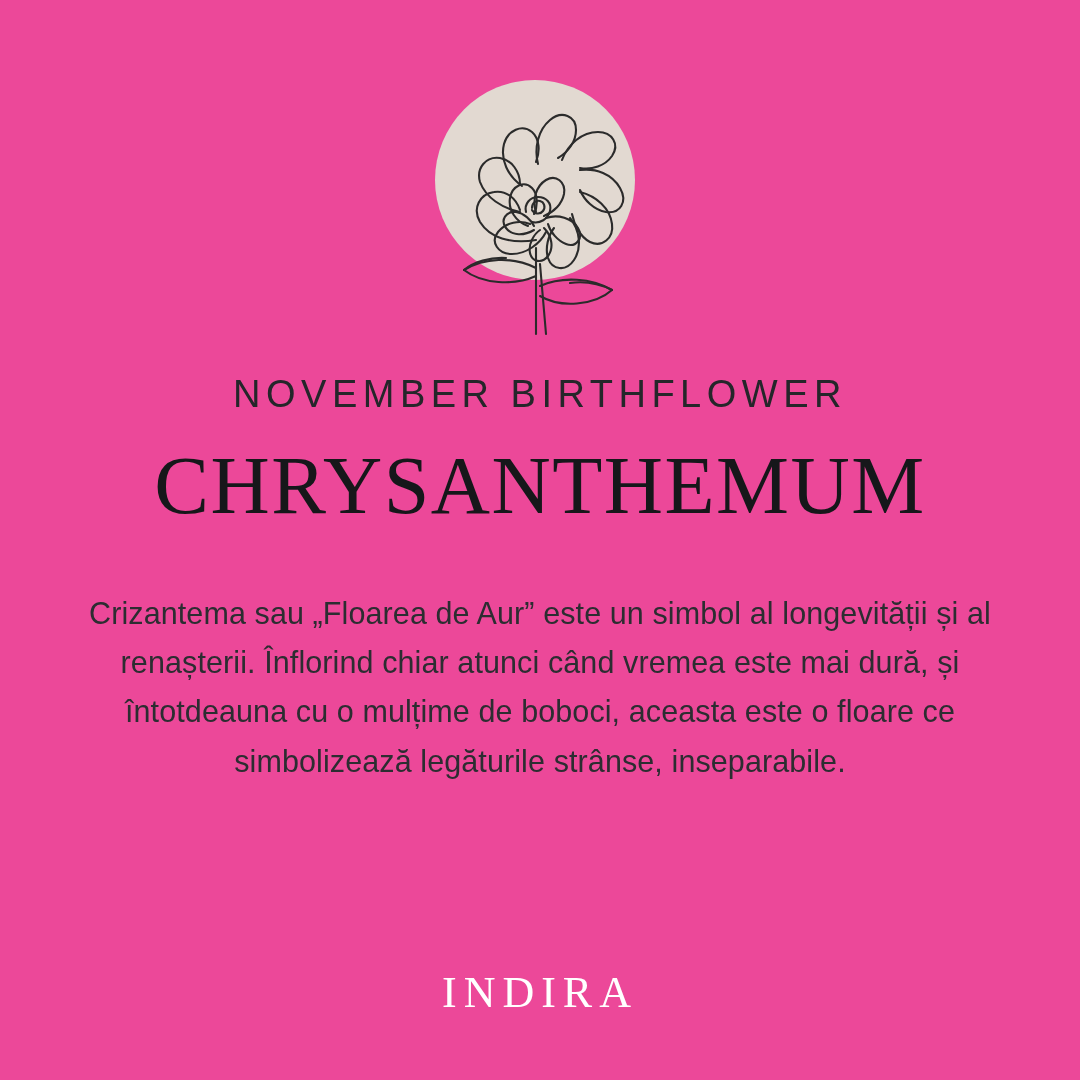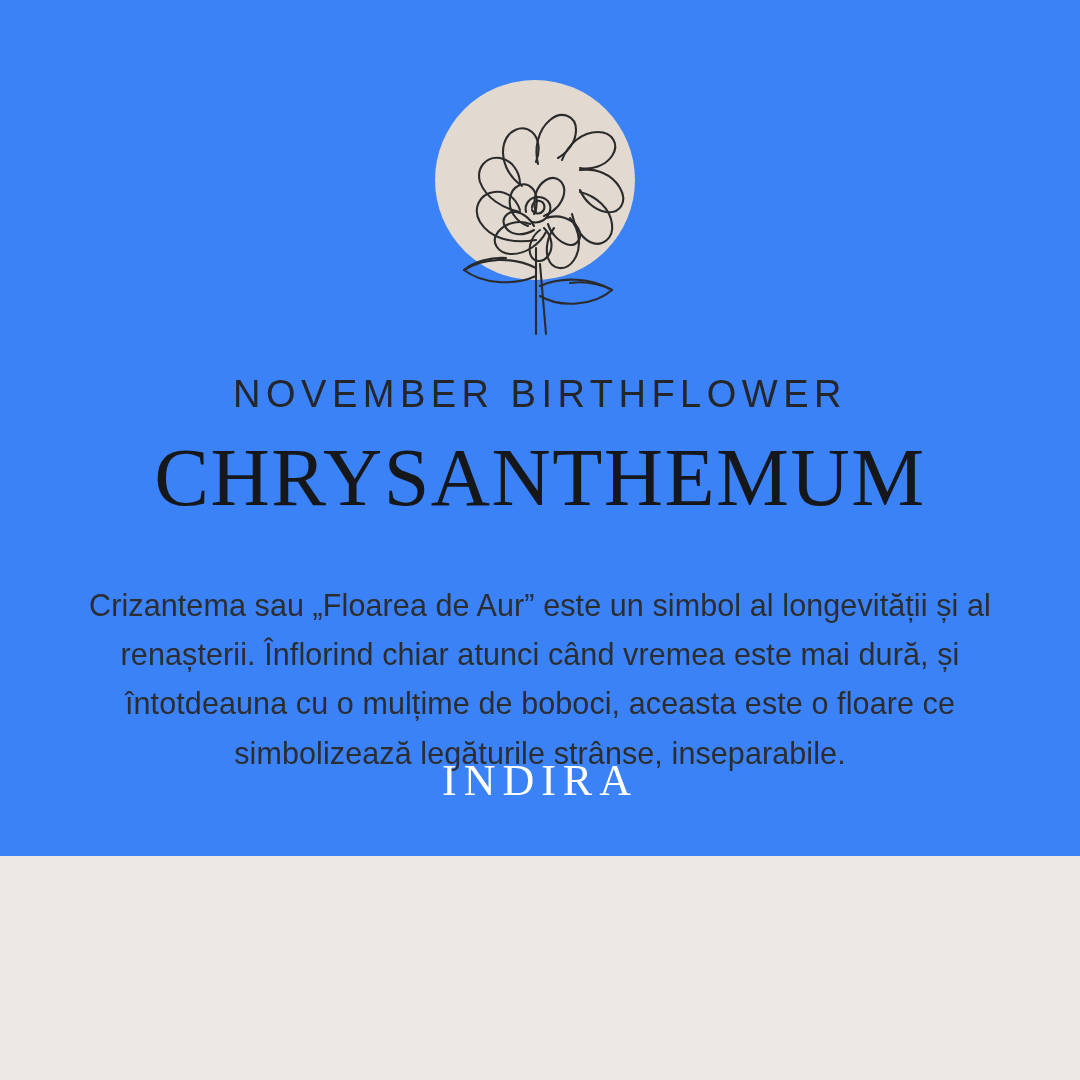--- a/index.html
+++ b/index.html
@@ -9,22 +9,22 @@
   body {
     width: 1080px;
     height: 1080px;
     background: #ede8e3;
     font-family: "Liberation Sans", sans-serif;
     overflow: hidden;
   }
   .card {
     position: relative;
     width: 1080px;
-    height: 856px;
-    background: #3b82f6;
+    height: 1080px;
+    background: #ec4899;
     display: flex;
     flex-direction: column;
     align-items: center;
   }
 
   
   .illustration {
     position: relative;
     width: 420px;
     height: 280px;
@@ -51,42 +51,42 @@
     font-weight: 300;
     line-height: 1.1;
   }
   .title {
     font-family: "Liberation Serif", serif;
     font-size: 82px;
     letter-spacing: 1.5px;
     color: #16171a;
     font-weight: 400;
     line-height: 1.18;
-    margin-top: 14px;
+    margin-top: 22px;
   }
 
   
   .body-copy {
     margin-top: 54px;
     width: 920px;
     text-align: center;
     font-family: "Liberation Sans", sans-serif;
     font-size: 30.5px;
     line-height: 1.62;
     color: #2c2d31;
     font-weight: 300;
     letter-spacing: 0.1px;
   }
 
   
   .brand {
     position: absolute;
     left: 0;
     right: 0;
-    bottom: 50px;
+    bottom: 62px;
     text-align: center;
     font-family: "Liberation Serif", serif;
     font-size: 44px;
     letter-spacing: 7px;
     color: #ffffff;
     font-weight: 400;
   }
 </style>
 </head>
 <body>

